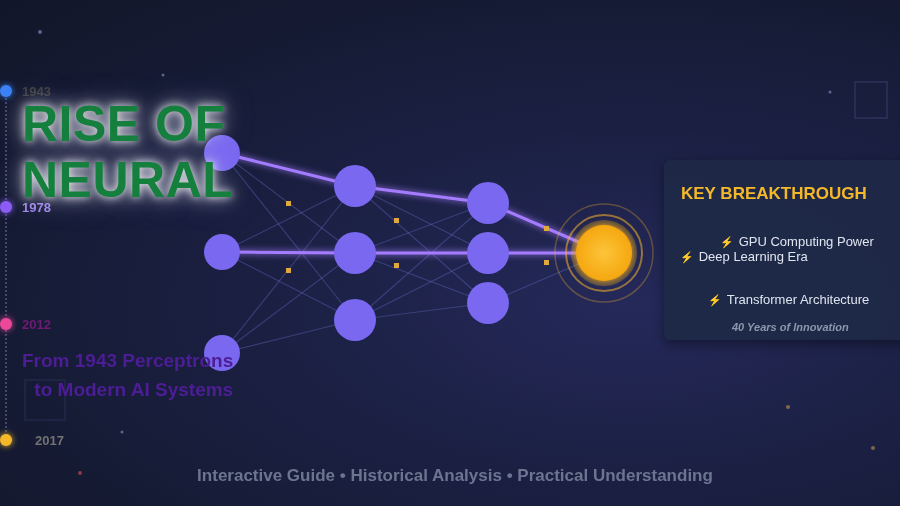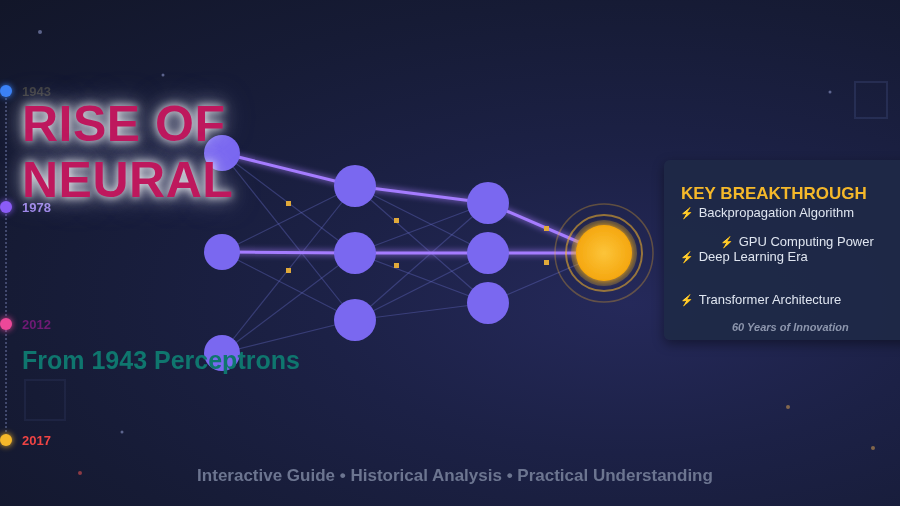--- a/index.html
+++ b/index.html
@@ -3,23 +3,23 @@
 <meta charset="utf-8">
 <style>
   html,body{margin:0;padding:0;}
   body{width:900px;height:506px;overflow:hidden;position:relative;
     background:radial-gradient(ellipse at 70% 60%, #25295a 0%, #1c2146 35%, #161b35 70%, #121629 100%);
     font-family:"Liberation Sans", sans-serif;}
   #net{position:absolute;left:0;top:0;width:900px;height:506px;}
   .timeline-line{position:absolute;left:5px;top:95px;width:0;height:345px;border-left:2px dotted rgba(120,130,180,0.45);}
   .tl-dot{position:absolute;left:0;width:12px;height:12px;border-radius:50%;}
   .tl-year{position:absolute;left:22px;font-weight:bold;font-size:13px;}
-  .title{position:absolute;left:22px;top:96px;color:#be185d;font-weight:bold;font-size:50px;line-height:56px;letter-spacing:0.5px;
+  .title{position:absolute;left:22px;top:96px;color:#15803d;font-weight:bold;font-size:50px;line-height:56px;letter-spacing:0.5px;
     text-shadow:0 0 8px rgba(255,255,255,0.9),0 0 18px rgba(255,255,255,0.6),0 0 30px rgba(200,200,255,0.5);}
-  .subtitle{position:absolute;left:22px;top:346px;color:#0f766e;font-weight:bold;font-size:25px;line-height:29px;text-align:right;}
+  .subtitle{position:absolute;left:22px;top:346px;color:#4c1d95;font-weight:bold;font-size:19px;line-height:29px;text-align:right;}
   .panel{position:absolute;left:664px;top:160px;width:250px;height:180px;background:rgba(30,41,70,0.92);
     border-radius:6px;box-shadow:0 4px 12px rgba(0,0,0,0.4);}
   .panel-title{position:absolute;left:17px;top:24px;color:#f5b82a;font-weight:bold;font-size:17px;white-space:nowrap;}
   .panel-item{position:absolute;left:16px;color:#dfe5f0;font-size:13px;white-space:nowrap;}
   .panel-item .bolt{color:#c9d0e0;margin-right:5px;font-size:11px;}
   .panel-foot{position:absolute;left:68px;top:161px;color:#8d96ad;font-weight:bold;font-style:italic;font-size:11px;}
   .footer{position:absolute;left:0;width:910px;top:466px;text-align:center;color:#6c7590;font-weight:bold;font-size:17px;}
 </style>
 </head>
 <body>
@@ -108,34 +108,34 @@
 
 <div class="timeline-line"></div>
 <div>
   <div class="tl-dot" style="top:85px;background:#3b82f6;box-shadow:0 0 6px #3b82f6;"></div>
   <div class="tl-year" style="top:84px;color:#404040;">1943</div>
   <div class="tl-dot" style="top:201px;background:#8b5cf6;box-shadow:0 0 6px #8b5cf6;"></div>
   <div class="tl-year" style="top:200px;color:#9d86e8;">1978</div>
   <div class="tl-dot" style="top:318px;background:#ec4899;box-shadow:0 0 6px #ec4899;"></div>
   <div class="tl-year" style="top:317px;color:#701a75;">2012</div>
   <div class="tl-dot" style="top:434px;background:#f5b82a;box-shadow:0 0 6px #f5b82a;"></div>
-  <div class="tl-year" style="top:433px;color:#ef4444;">2017</div>
+  <div class="tl-year" style="top:433px;color:#737373;margin-left:13px;">2017</div>
 </div>
 
 <div class="title">
   <div>RISE OF</div>
   <div>NEURAL</div>
 </div>
 
 <div class="subtitle">
   <div>From 1943 Perceptrons</div>
+  <div>to Modern AI Systems</div>
 </div>
 
 <div class="panel">
   <div class="panel-title">KEY BREAKTHROUGH</div>
-  <div class="panel-item" style="top:45px;"><span class="bolt">⚡</span><span>Backpropagation Algorithm</span></div>
   <div class="panel-item" style="top:74px;margin-left:40px;"><span class="bolt">⚡</span><span>GPU Computing Power</span></div>
   <div class="panel-item" style="top:89px;"><span class="bolt">⚡</span><span>Deep Learning Era</span></div>
-  <div class="panel-item" style="top:132px;"><span class="bolt">⚡</span><span>Transformer Architecture</span></div>
-  <div class="panel-foot">60 Years of Innovation</div>
+  <div class="panel-item" style="top:132px;margin-left:28px;"><span class="bolt">⚡</span><span>Transformer Architecture</span></div>
+  <div class="panel-foot">40 Years of Innovation</div>
 </div>
 
 <div class="footer">Interactive Guide • Historical Analysis • Practical Understanding</div>
 
 </body></html>

